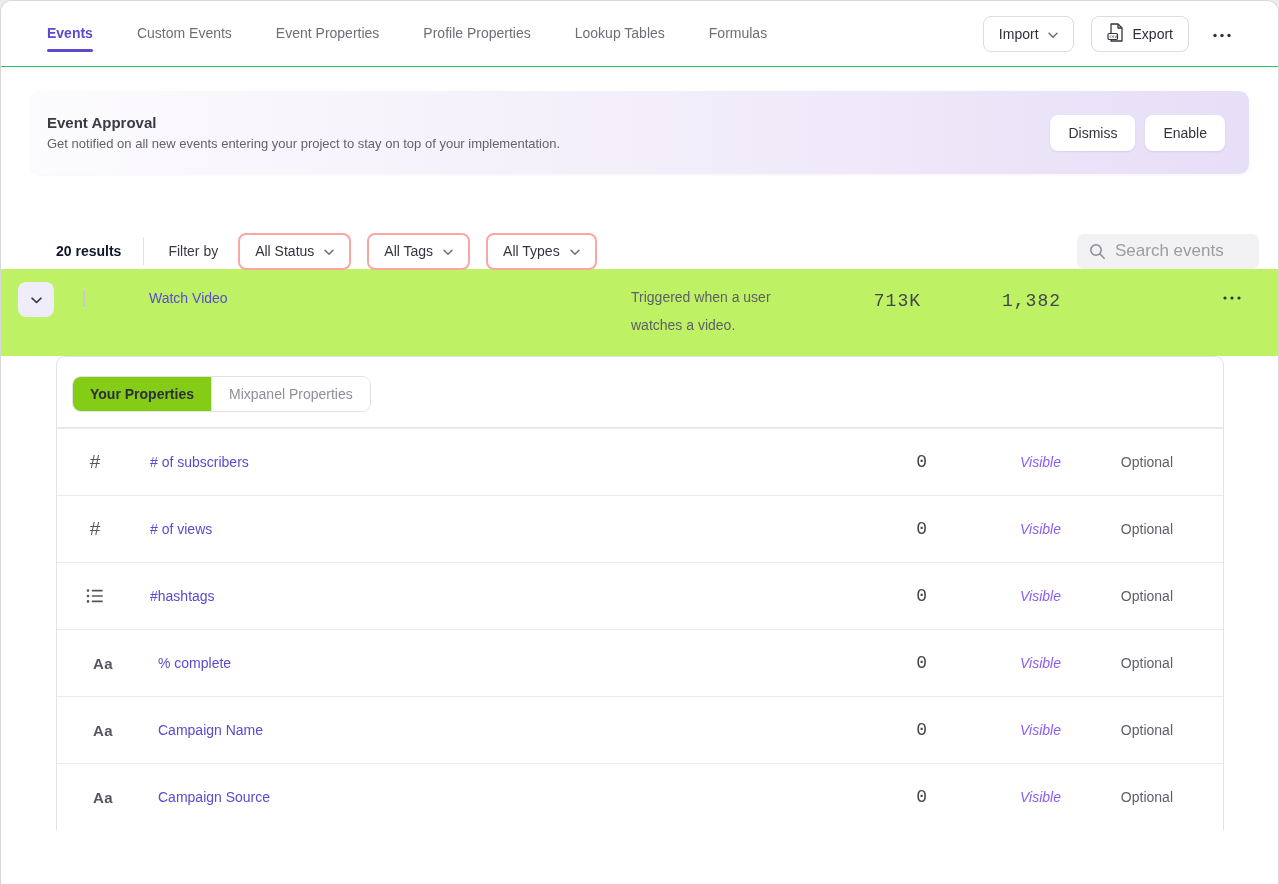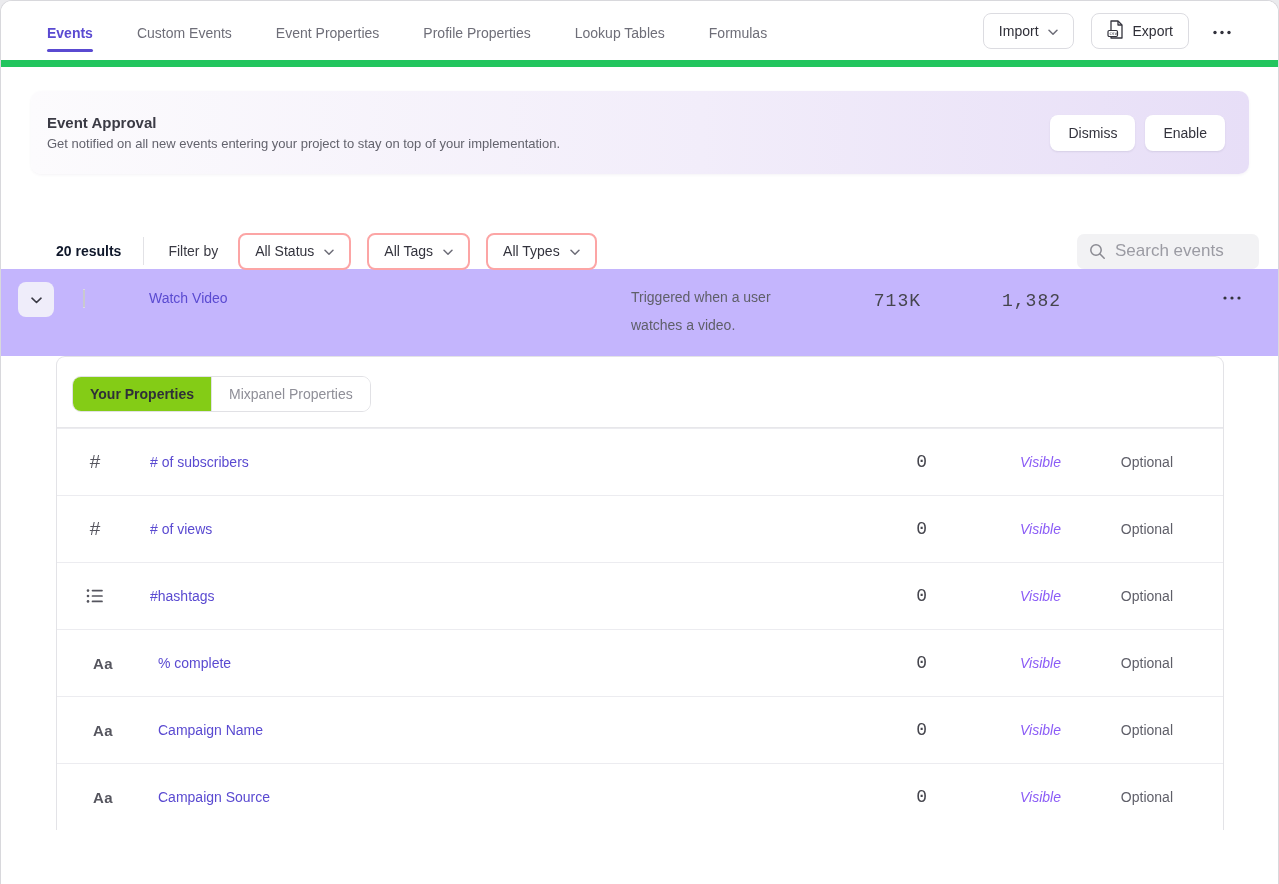--- a/index.html
+++ b/index.html
@@ -9,21 +9,21 @@
   .page {
     width: 1279px; height: 884px; background: #ffffff;
     border: 1px solid #d8d8dc; border-bottom: none;
     border-radius: 12px 12px 0 0; overflow: hidden;
     position: relative; margin: 0 auto;
   }
 
   
   .topnav {
     height: 66px; display: flex; align-items: center;
-    padding: 0 40px 0 46px; border-bottom: 7px solid #22c55e;
+    padding: 0 40px 0 46px; border-bottom: 1px solid #22c55e;
     background: #fff;
   }
   .tabs { display: flex; gap: 44px; align-items: flex-start; height: 100%; }
   .tab {
     padding-top: 24px; font-size: 14px; font-weight: 500; color: #6e6e78;
     cursor: pointer; white-space: nowrap;
   }
   .tab.active { color: #5a4ad1; font-weight: 700; }
   .tab .underline { display: none; }
   .tab.active .underline {
@@ -91,21 +91,21 @@
     font-size: 14px; font-weight: 500; color: #6b6b75;
   }
   .th-right { text-align: right; }
   .th-owners { padding-left: 50px; }
   .collapse-icon { margin-left: 11px; display: flex; cursor: pointer; width: 16px; }
   .checkbox {
     width: 18px; height: 18px; border: 1px solid #c9c9cf; border-radius: 4px;
     background: #fff; cursor: pointer;
   }
 
-  .event-row { height: 87px; align-items: start; background: #c4b5fd; }
+  .event-row { height: 87px; align-items: start; background: #bef264; }
   .event-row > div { padding-top: 20px; }
   .expander-btn {
     margin: 13px 0 0 0; width: 36px; height: 35px; border: none; border-radius: 8px;
     background: #efedfa; cursor: pointer; display: flex; align-items: center; justify-content: center;
     padding: 0 !important;
   }
   .cell-checkbox { padding-top: 21px !important; }
   .event-link { font-size: 14px; color: #5a4ad1; cursor: pointer; text-decoration: none; display: inline-block; padding-top: 1px; }
   .cell-desc { font-size: 14px; color: #5f5f69; line-height: 28px; padding-top: 14px !important; width: 190px; }
   .num { font-family: Liberation Mono, monospace; font-size: 18px; color: #45454d; letter-spacing: 1px; }

